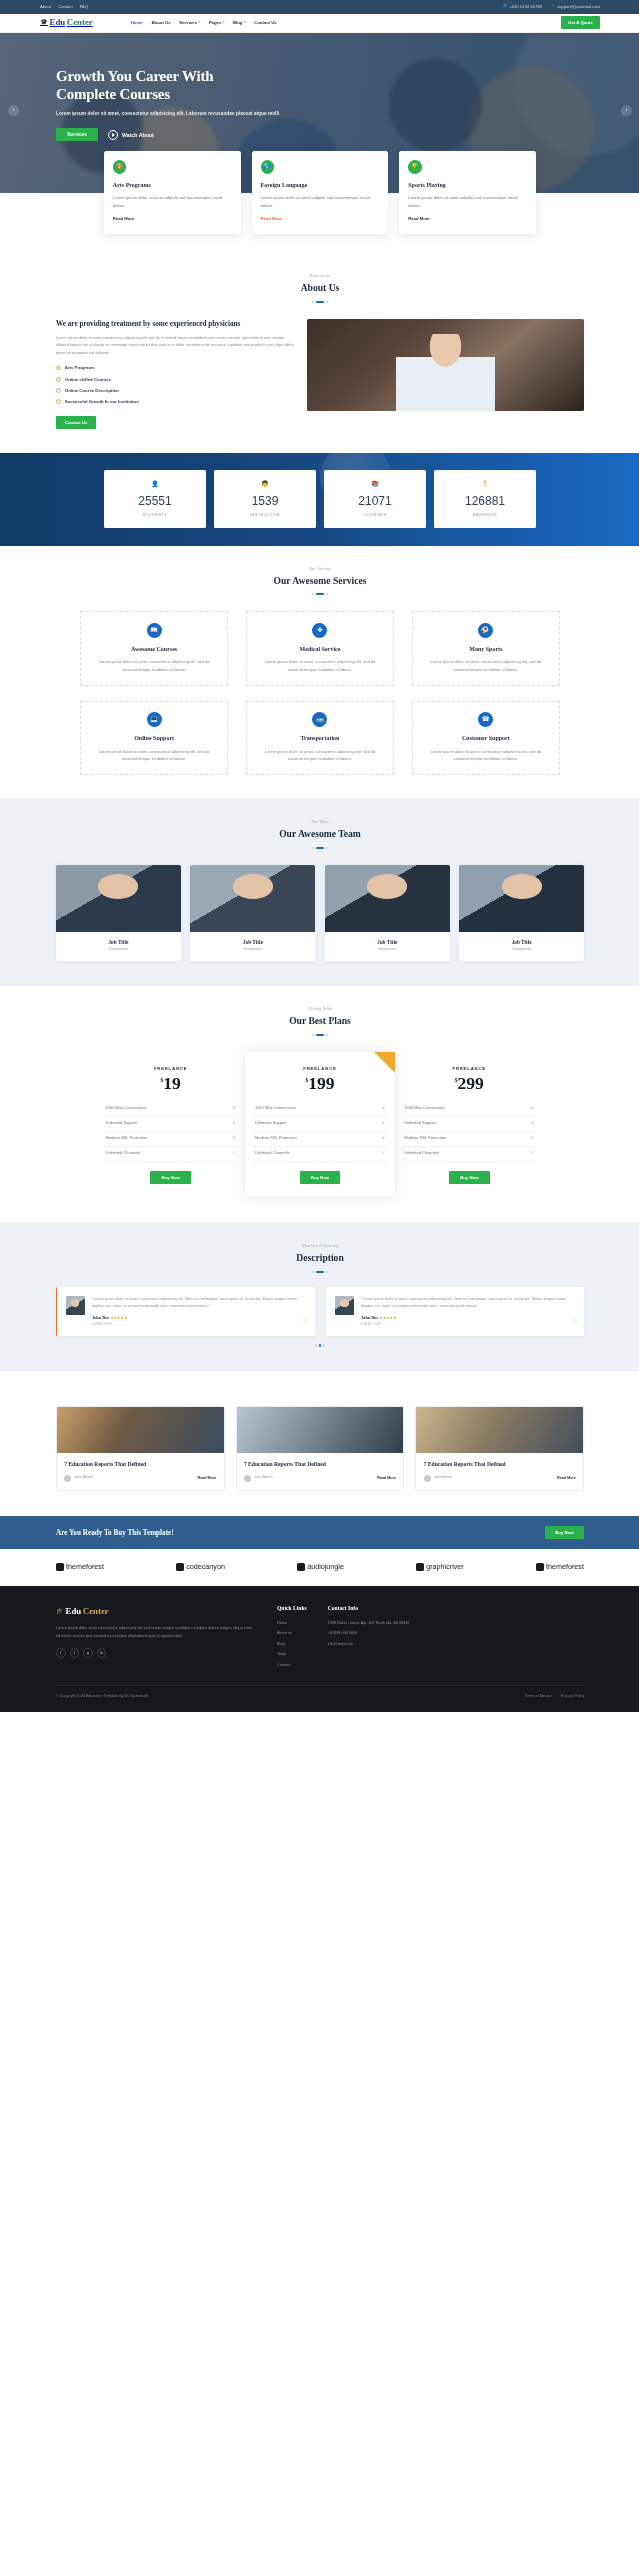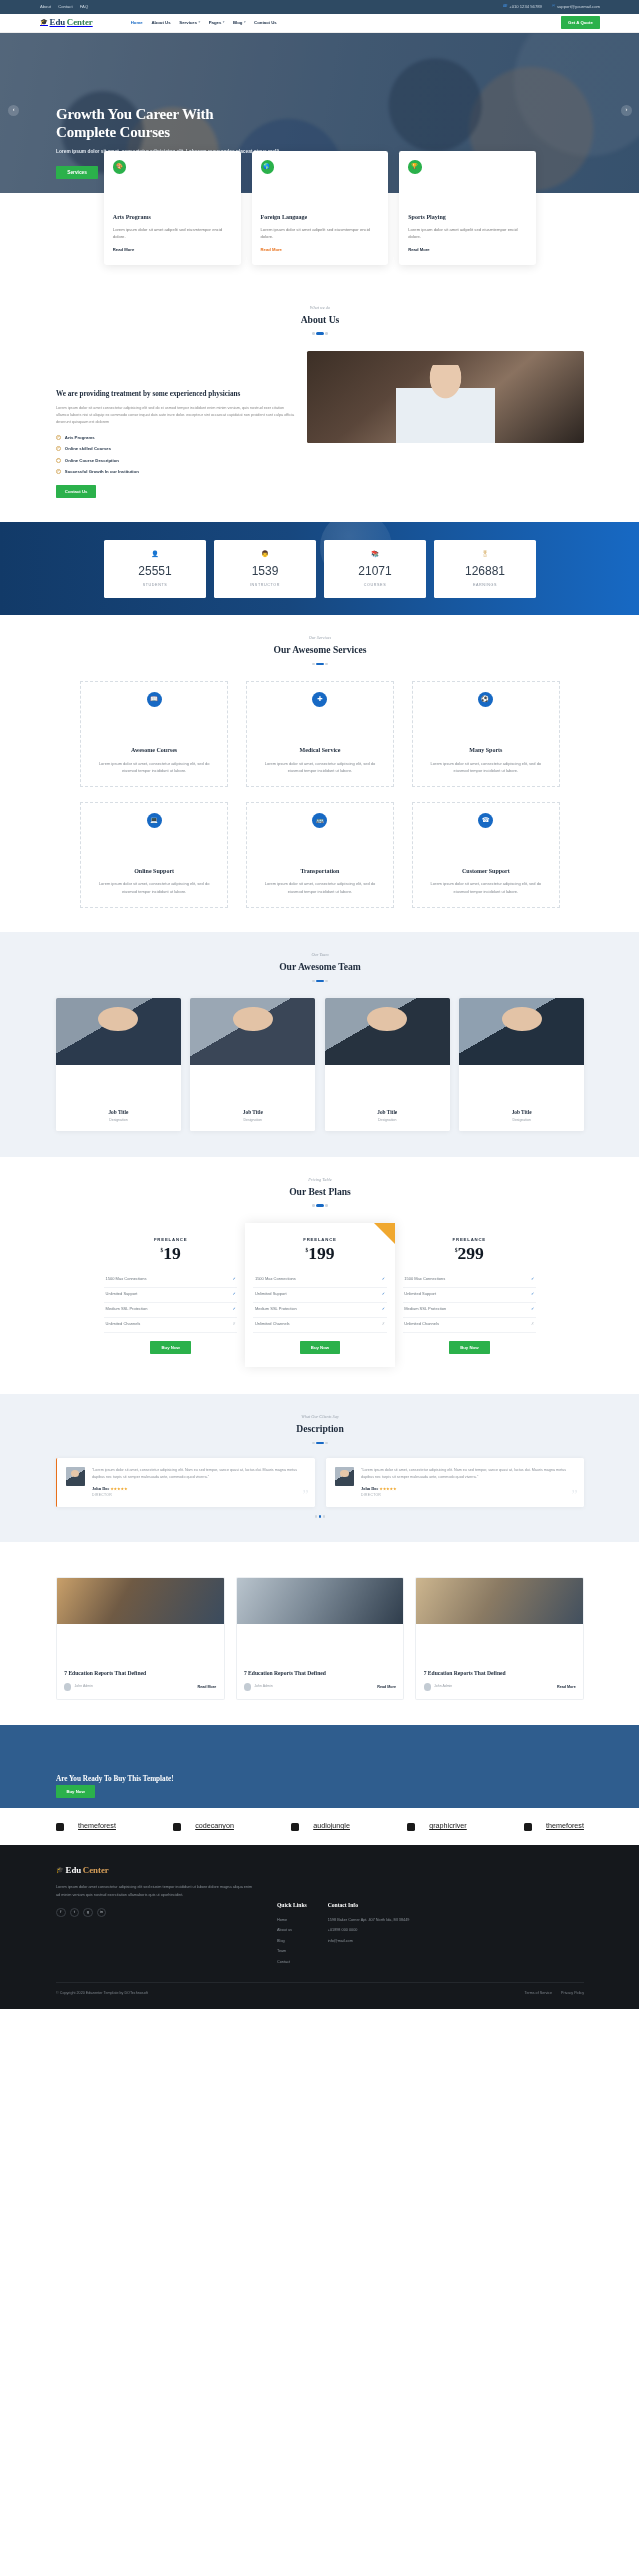--- a/index.html
+++ b/index.html
@@ -3,21 +3,21 @@
 <meta charset="utf-8">
 <style>
   * { margin:0; padding:0; box-sizing:border-box; }
   body {
     width:640px; background:#fff;
     font-family:"Liberation Sans", sans-serif;
     color:#666; font-size:5.6px; line-height:1.7;
     -webkit-font-smoothing:antialiased;
   }
   .wrap { width:528px; margin:0 auto; }
-  h1,h2,h3,h4,h5 { font-family:"Liberation Serif", serif; color:#1d2a3b; font-weight:700;margin-top:38px; }
+  h1,h2,h3,h4,h5 { font-family:"Liberation Serif", serif; color:#1d2a3b; font-weight:700; }
 
   
   .topbar { background:#2e4a63; color:#cbd6e0; height:13.6px; display:flex; align-items:center; font-size:4.2px; }
   .topbar .wrap { display:flex; align-items:center; justify-content:space-between; width:560px; }
   .tb-left { display:flex; gap:7.2px; }
   .tb-left a { color:#cdd8e2; text-decoration:none; }
   .tb-right { display:flex; gap:9.6px; align-items:center; }
   .tb-right span { display:flex; align-items:center; gap:2px; }
   .tb-ic { color:#3b7bbf; font-size:4px; }
 
@@ -170,28 +170,28 @@
   .bl3 .ph{background:linear-gradient(120deg,#cdb68f 0%,#8a7a63 45%,#414f5e 100%);}
   .bl .bd { padding:7.2px 7.2px 8px; }
   .bl .bd h4 { font-size:5.6px; line-height:1.45; }
   .bl .mt { display:flex; align-items:center; justify-content:space-between; margin-top:6.4px; }
   .bl .au { display:flex; align-items:center; gap:3.2px; font-size:3.5px; color:#9aa1a9; }
   .bl .au .cir { width:7.2px;height:7.2px;border-radius:50%;background:#c3cbd3; }
   .bl .rm2 { font-size:3.7px; font-weight:700; color:#1d2a3b; text-decoration:none; }
 
   
   .cta { background:#2f5d8e; padding:9.6px 0; }
-  .cta .wrap { display:flex; align-items:flex-start; justify-content:space-between;flex-direction:column; }
+  .cta .wrap { display:flex; align-items:flex-end; justify-content:space-between; }
   .cta h4 { color:#fff; font-size:7.2px; }
   .cta .bn { background:#2bb14b; color:#fff; border:0; font-size:4.3px; font-weight:700; padding:4px 10.4px; border-radius:0.8px; cursor:pointer; }
 
   
   .brands { background:#fff; padding:12.8px 0; }
   .brands .wrap { display:flex; align-items:center; justify-content:space-between; }
-  .brand { display:flex; align-items:center; gap:14px; font-size:7.2px; color:#1a1a1a; font-family:"Liberation Sans",sans-serif;text-decoration:underline; }
+  .brand { display:flex; align-items:center; gap:2px; font-size:7.2px; color:#1a1a1a; font-family:"Liberation Sans",sans-serif; }
   .brand .sq { width:8px;height:8px;border-radius:1.6px;background:#1a1a1a; }
 
   
   .footer { background:#15181c; padding:17.6px 0 12.8px; color:#9aa1a9; }
   .f-row { display:flex; gap:21px; }
   .f-c1 { width:200px; }
   .f-logo { display:flex; align-items:center; gap:1.6px; font-family:"Liberation Serif",serif; font-weight:700; font-size:8.8px; margin-bottom:6.4px; }
   .f-logo .cap { color:#d8a05a; font-size:6.4px; }
   .f-logo .t1 { color:#fff; } .f-logo .t2 { color:#d8a05a; }
   .f-c1 p { font-size:3.8px; line-height:2; color:#888f96; }

